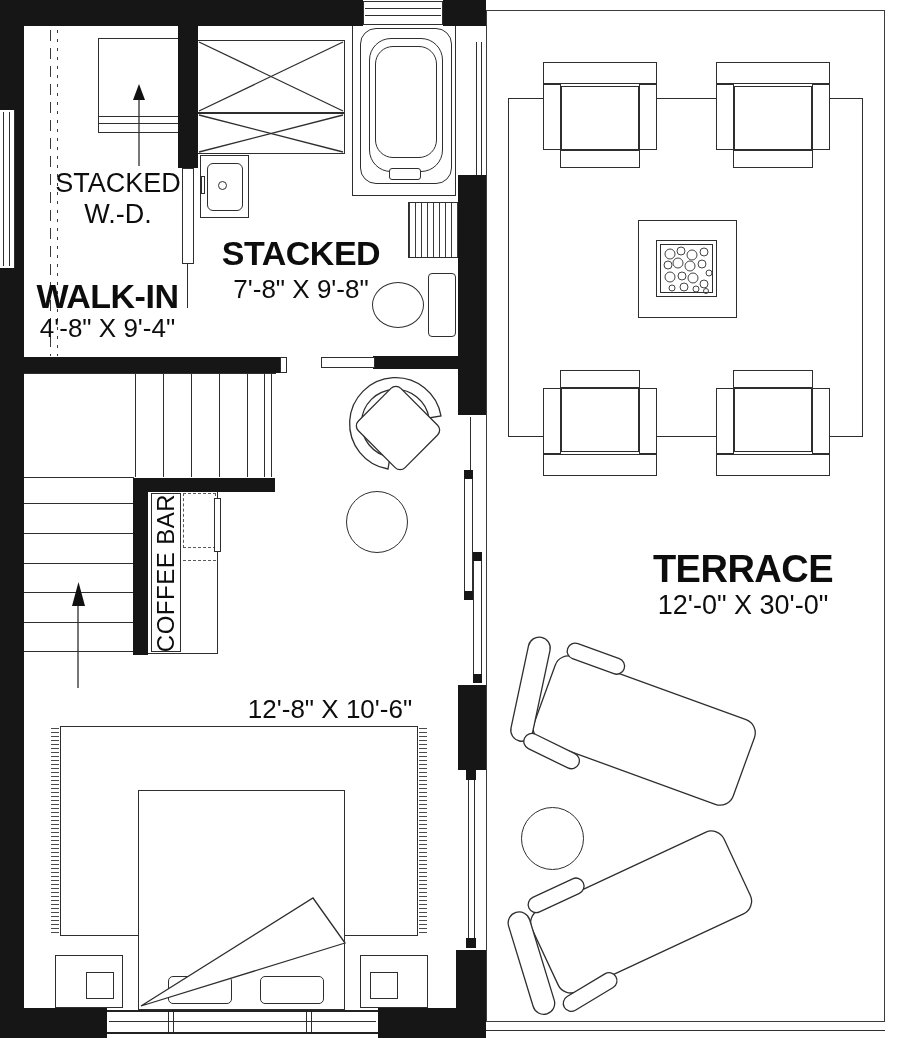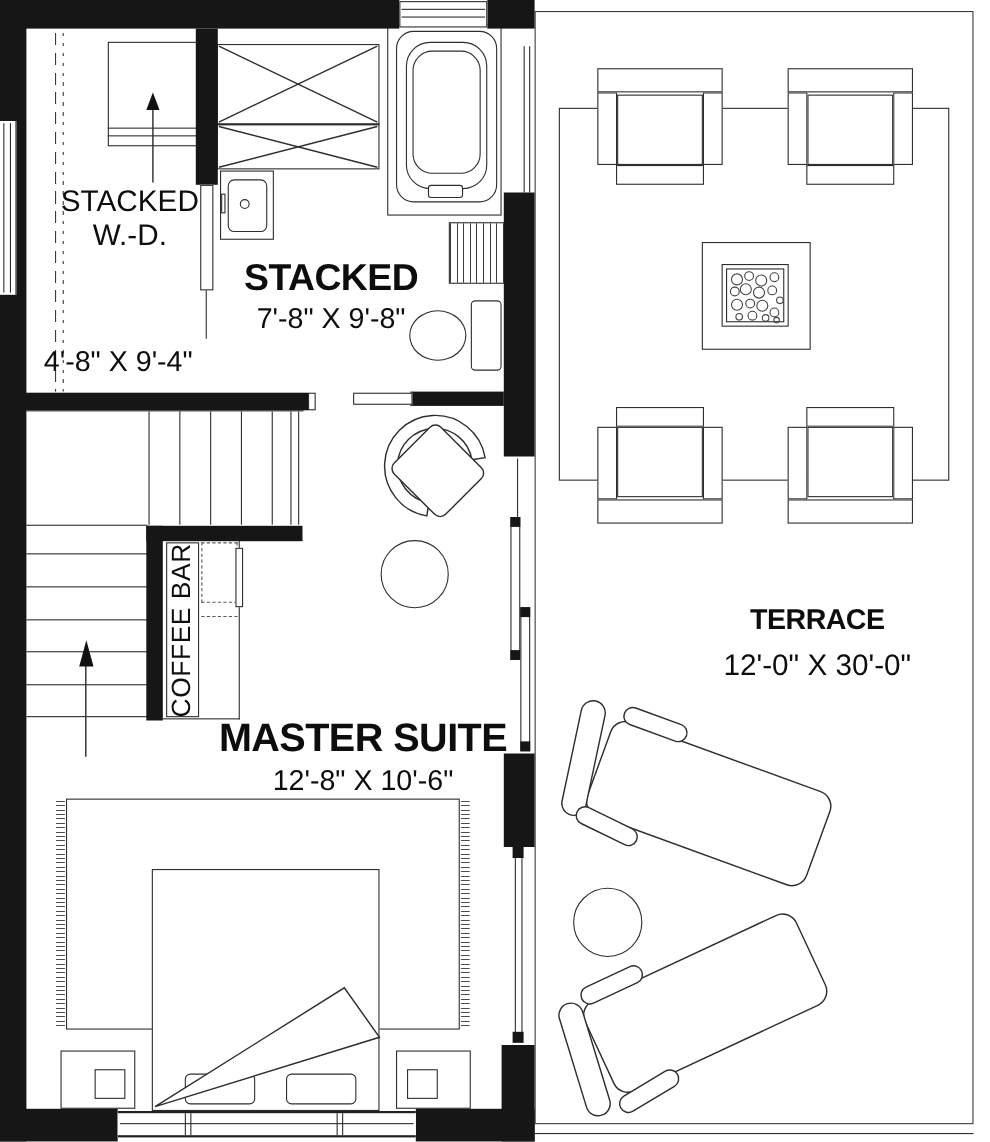--- a/index.html
+++ b/index.html
@@ -229,24 +229,24 @@
         <rect x="-26" y="-8" width="22" height="106" rx="11" fill="#fff" transform="rotate(8 -15 45)"></rect>
         <rect x="6" y="-14" width="60" height="16" rx="8" fill="#fff"></rect>
         <rect x="-4" y="88" width="60" height="16" rx="8" fill="#fff" transform="rotate(-6 26 96)"></rect>
       </g>
     </g>
   </svg>
 
   <div class="a dims" style="left:40px;top:168px;width:156px;font-size:27px;">STACKED</div>
   <div class="a dims" style="left:40px;top:199px;width:156px;font-size:27px;">W.-D.</div>
 
+  <div class="a room" style="left:20px;top:277px;width:175px;font-size:34px;">WALK-IN</div>
   <div class="a dims" style="left:20px;top:313px;width:175px;font-size:26px;">4'-8" X 9'-4"</div>
 
   <div class="a room" style="left:195px;top:234px;width:212px;font-size:34px;">STACKED</div>
   <div class="a dims" style="left:195px;top:274px;width:212px;font-size:26px;">7'-8" X 9'-8"</div>
 
-  <div class="a room" style="left:190px;top:650px;width:280px;font-size:36px;">MASTER SUITE</div>
   <div class="a dims" style="left:190px;top:694px;width:280px;font-size:26px;">12'-8" X 10'-6"</div>
 
-  <div class="a room" style="left:618px;top:548px;width:250px;font-size:26px;">TERRACE</div>
+  <div class="a room" style="left:618px;top:548px;width:250px;font-size:38px;">TERRACE</div>
   <div class="a dims" style="left:618px;top:590px;width:250px;font-size:27px;">12'-0" X 30'-0"</div>
 
 </div>
 
 </body></html>

